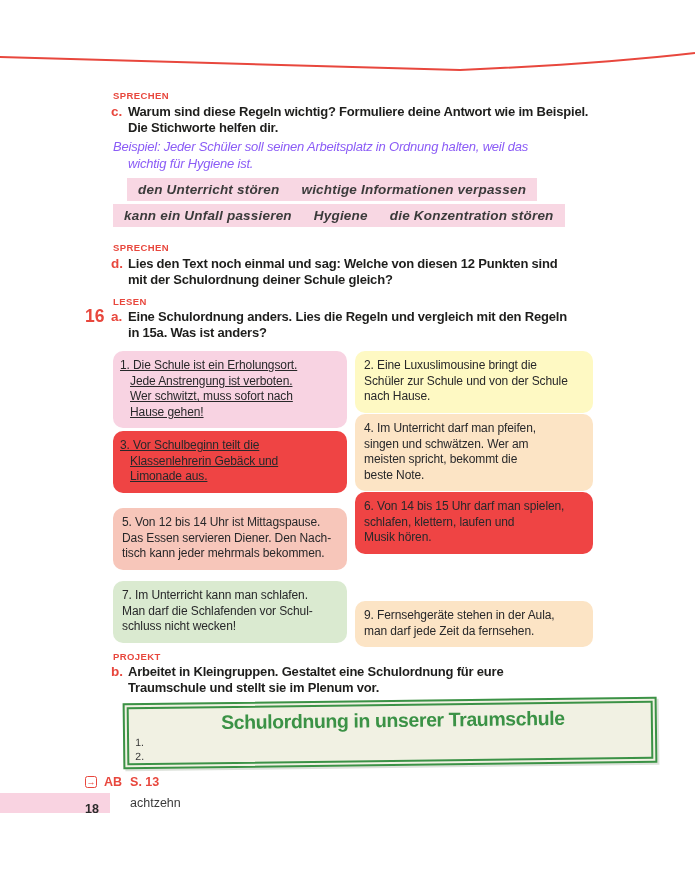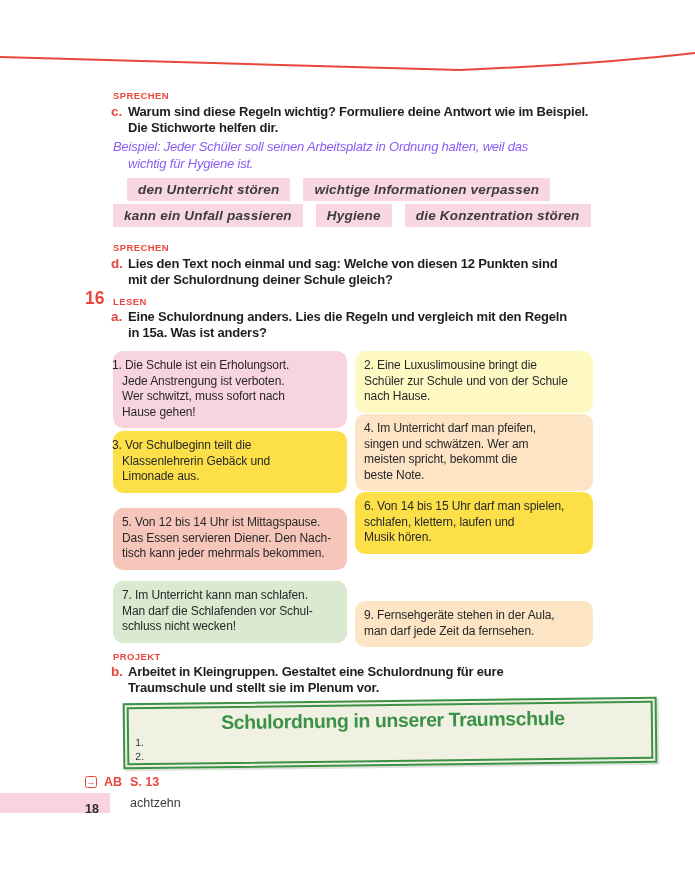--- a/index.html
+++ b/index.html
@@ -26,47 +26,47 @@
   .instr {
     position:absolute; left:128px; width:500px; font-weight:bold;
     font-size:13px; line-height:16px; letter-spacing:-0.2px; color:#1e1e1c;
   }
   .example {
     position:absolute; font-style:italic; font-size:13px; line-height:16.5px;
     letter-spacing:-0.2px; color:#8b5cf6;
   }
 
   
-  .chip-row { position:absolute; display:flex; gap:13px; }
+  .chip-row { position:absolute; display:flex; }
   .chip {
     background:#f8d7e3; color:#3b3b3b; font-style:italic; font-weight:bold;
     font-size:13.5px; line-height:21px; padding:1px 11px; letter-spacing:.2px;
     white-space:nowrap;
   }
 
   
   .ex-number {
     position:absolute; left:85px; color:#e8473d; font-weight:bold; font-size:17.5px;
   }
 
   
   .rule {
     position:absolute; border-radius:10px; padding:7px 9px 8px;
     font-size:12px; line-height:15.6px; letter-spacing:-0.1px; color:#28282a;
     white-space:pre-line;
   }
   .rule.col-l { left:113px; width:234px; }
   .rule.col-r { left:355px; width:238px; }
   .bg-pink   { background:#f8d3e2; }
-  .bg-blue   { background:#fde047; }
+  .bg-blue   { background:#ef4444; }
   .bg-salmon { background:#f7c6ba; }
   .bg-green  { background:#fef9c3; }
   .bg-greenl { background:#daead0; }
   .bg-peach  { background:#fce4c5; }
-  .hang { padding-left:9px; text-indent:-10px; }
+  .hang { padding-left:17px; text-indent:-10px;text-decoration:underline; }
 
   
   .poster {
     position:absolute; left:123px; top:700px; width:534px; height:66px;
     background:#f1f1e3; border:2px solid #3b9246; transform:rotate(-0.7deg);
     box-shadow:2px 2px 0 rgba(120,140,110,.25); overflow:hidden;
   }
   .poster-inner {
     position:absolute; inset:2px; border:2px solid #3b9246; background:#f1f1e3;
     padding:2px 0 0 6px; overflow:hidden;
@@ -119,21 +119,21 @@
     <span class="chip">Hygiene</span>
     <span class="chip">die Konzentration stören</span>
   </div>
 
   <div class="skill-label" style="top:242px">SPRECHEN</div>
   <div class="marker" style="left:111px; top:256px">d.</div>
   <div class="instr pre" style="top:256px">Lies den Text noch einmal und sag: Welche von diesen 12 Punkten sind
 mit der Schulordnung deiner Schule gleich?</div>
 
   <div class="skill-label" style="top:296px">LESEN</div>
-  <div class="ex-number" style="top:288px">16</div>
+  <div class="ex-number" style="top:306px">16</div>
   <div class="marker" style="left:111px; top:309px">a.</div>
   <div class="instr pre" style="top:309px">Eine Schulordnung anders. Lies die Regeln und vergleich mit den Regeln
 in 15a. Was ist anders?</div>
 
   <div class="rule col-l bg-pink hang" style="top:351px">1. Die Schule ist ein Erholungsort.
 Jede Anstrengung ist verboten.
 Wer schwitzt, muss sofort nach
 Hause gehen!</div>
   <div class="rule col-l bg-blue hang" style="top:431px">3. Vor Schulbeginn teilt die
 Klassenlehrerin Gebäck und

